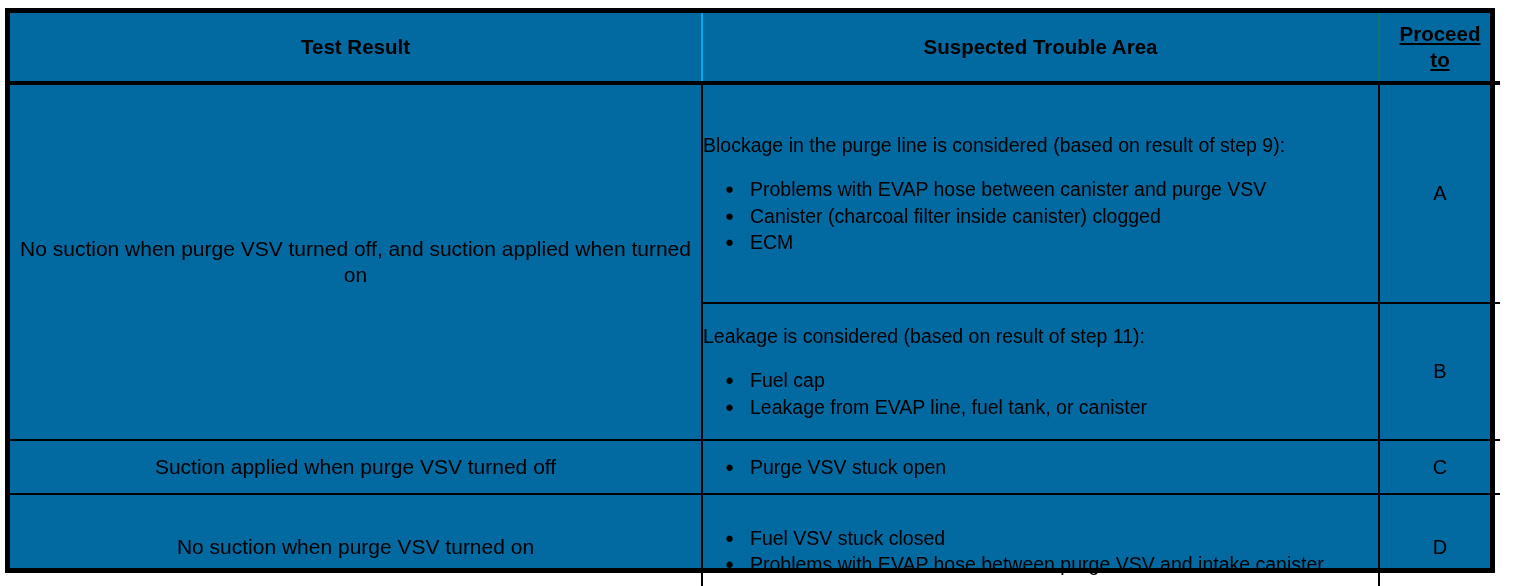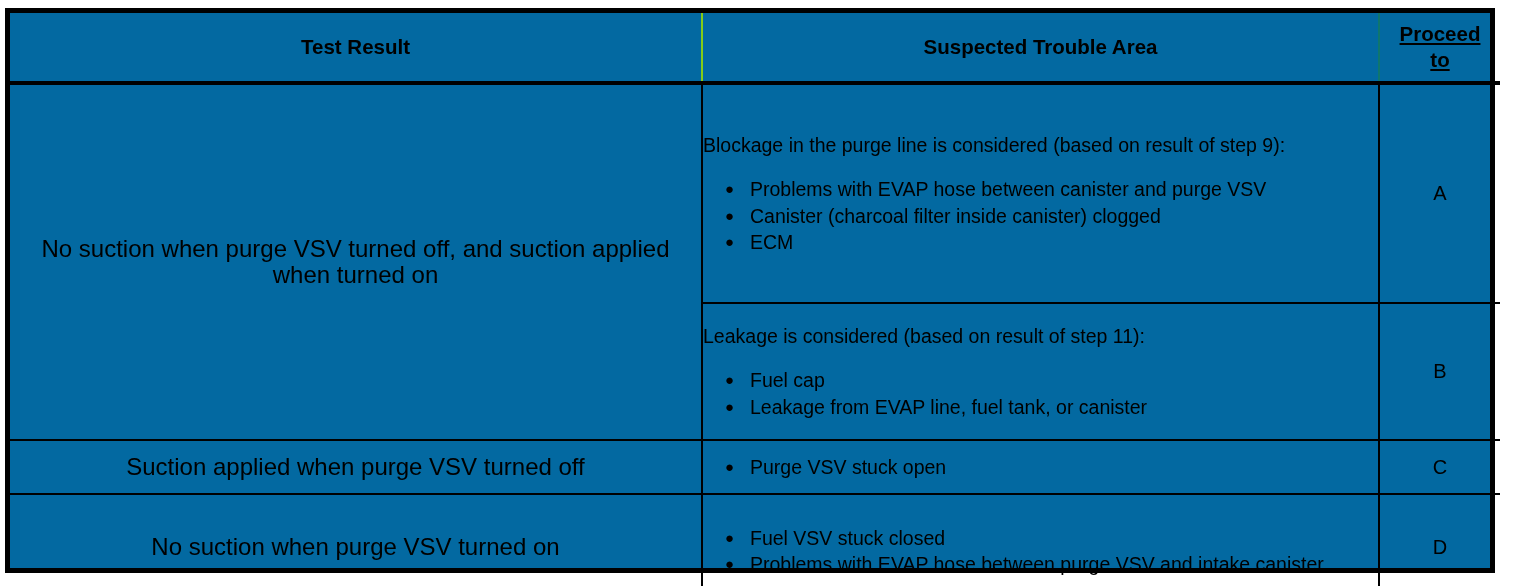--- a/index.html
+++ b/index.html
@@ -45,27 +45,27 @@
 
   
   .hdr-cell {
     height: 68px;
     text-align: center;
     font-weight: bold;
     font-size: 20.5px;
     line-height: 26px;
     border-bottom: 4px solid #000;
   }
-  .hdr-cell.mid  { border-left: 2px solid #84cc16; }
+  .hdr-cell.mid  { border-left: 2px solid #0ea5e9; }
   .hdr-cell.last { border-left: 2px solid #0f766e; text-decoration: underline; }
 
   
   .lcell {
     text-align: center;
-    font-size: 24px;
+    font-size: 21px;
     line-height: 26px;
     padding: 0 14px;
   }
   .mcell {
     border-left: 2px solid #000;
     font-size: 19.5px;
     line-height: 26.5px;
     padding: 6px 6px 8px 5px;
     vertical-align: top;
   }

